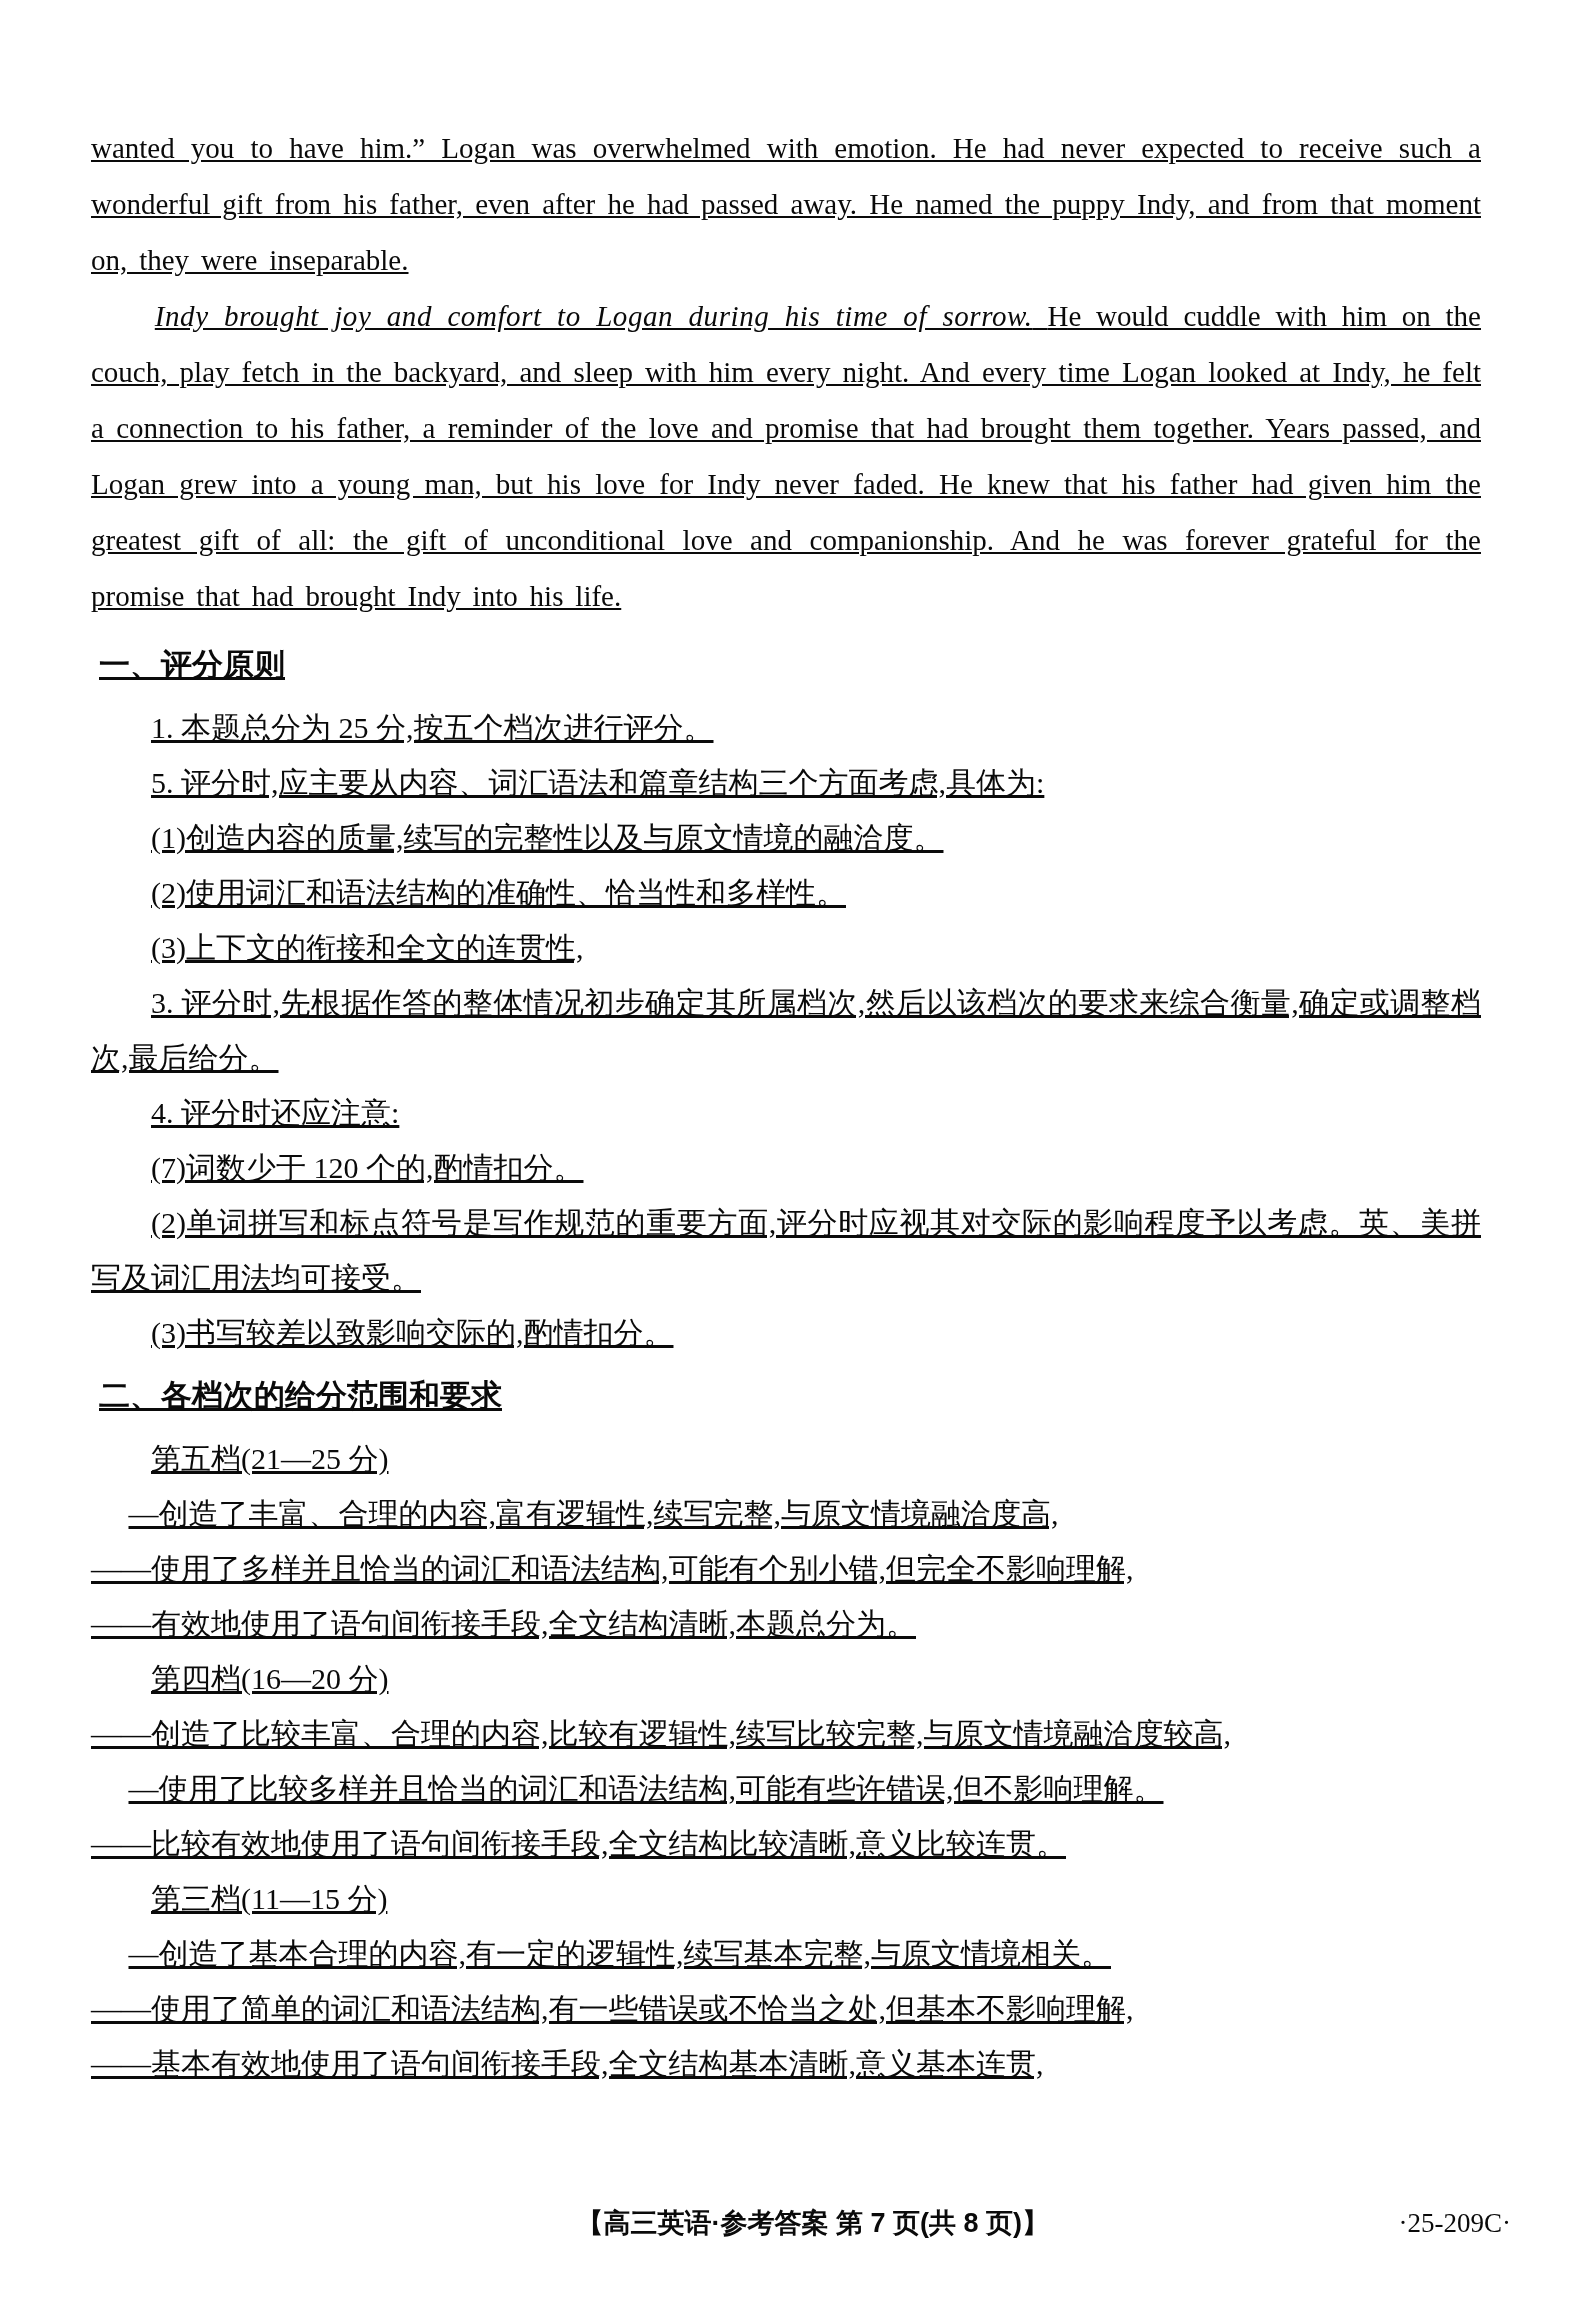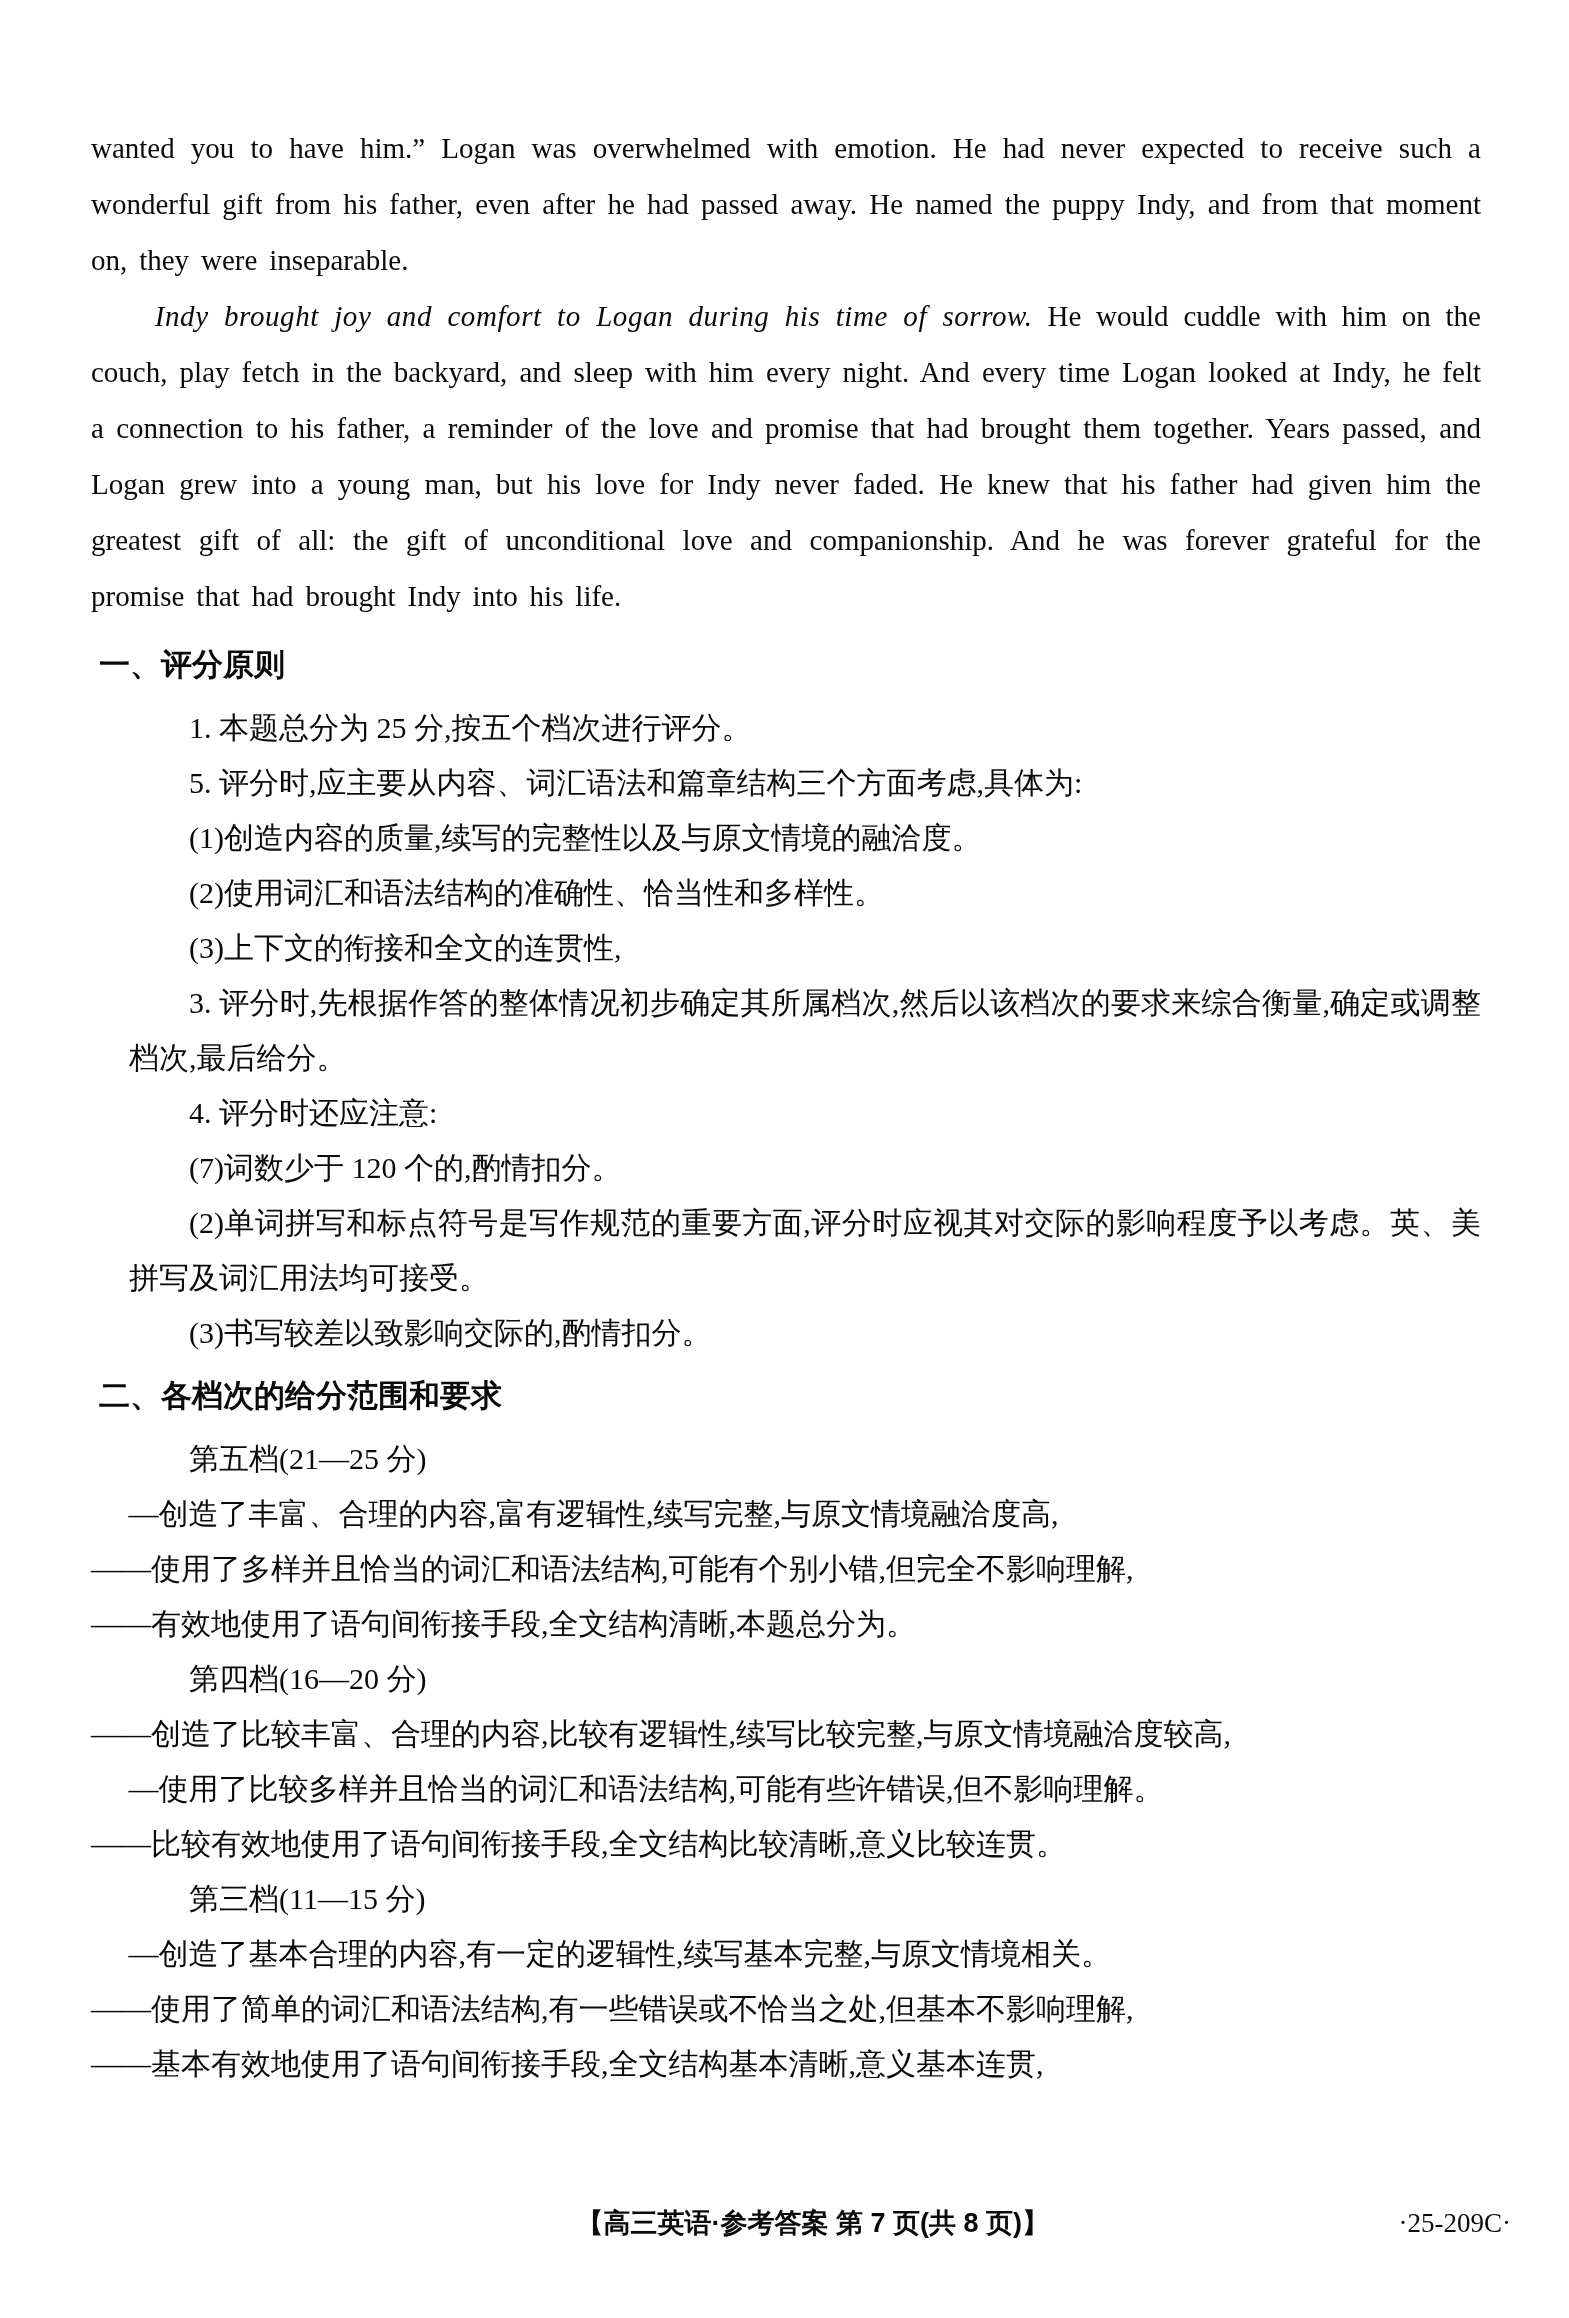--- a/index.html
+++ b/index.html
@@ -11,20 +11,21 @@
     position: relative;
     width: 1569px;
     height: 2319px;
     background: #ffffff;
     color: #0a0a0a;
     font-family: "Liberation Serif", serif;
     overflow: hidden;
   }
   .content {
     padding: 120px 88px 0 91px;
+    text-decoration: underline;
   }
   p { margin: 0; }
   .en {
     font-size: 29px;
     line-height: 56px;
     text-align: justify;
     word-spacing: 0.16em;
   }
   .en.indent { text-indent: 2.2em; }
   .en .lead-italic { font-style: italic; letter-spacing: 0.02em; }
@@ -35,21 +36,21 @@
   }
   .cn-heading {
     font-size: 31px;
     line-height: 55px;
     font-weight: bold;
     font-family: "Liberation Sans", sans-serif;
     margin: 8px;
     text-align: left;
   }
   .gap-top { margin-top: 13px; }
-  .ind2 { text-indent: 2em; margin-left: 38px; }
+  .ind2 { text-indent: 2em; }
   .dash-short { text-indent: 1.25em; }
   .dash-long { text-indent: 0; }
   .footer {
     position: absolute;
     top: 2201px;
     left: 0;
     width: 100%;
     height: 45px;
     font-size: 27px;
     line-height: 45px;

